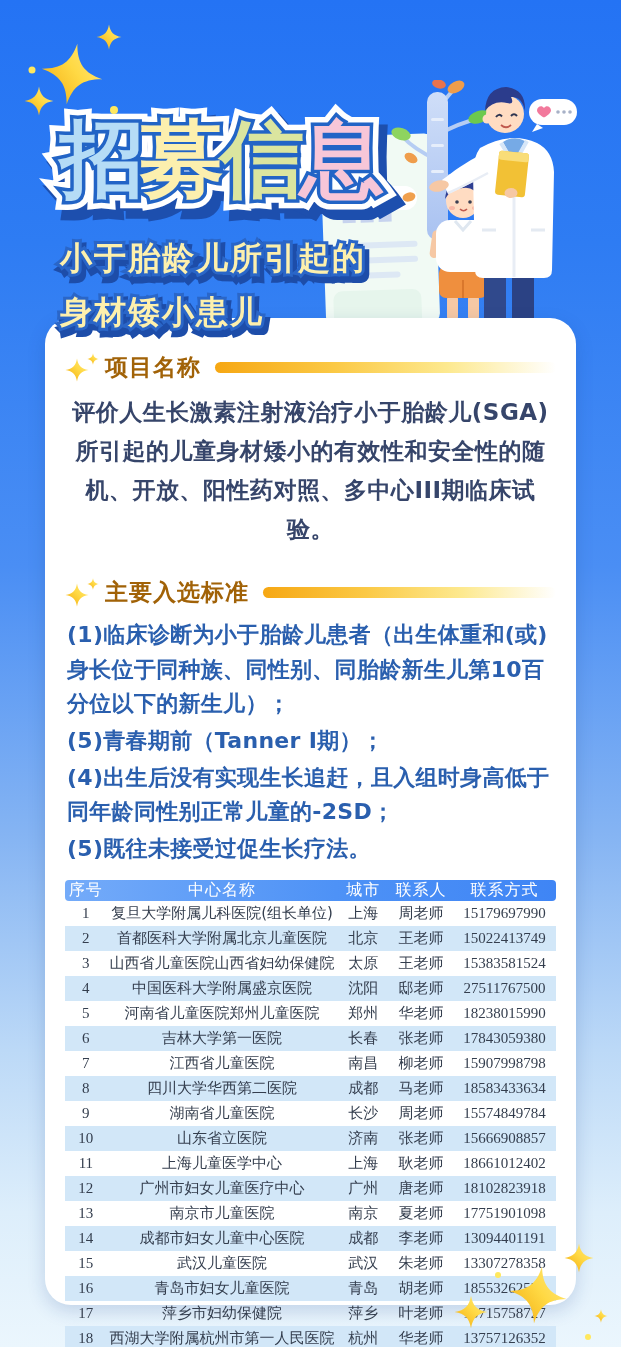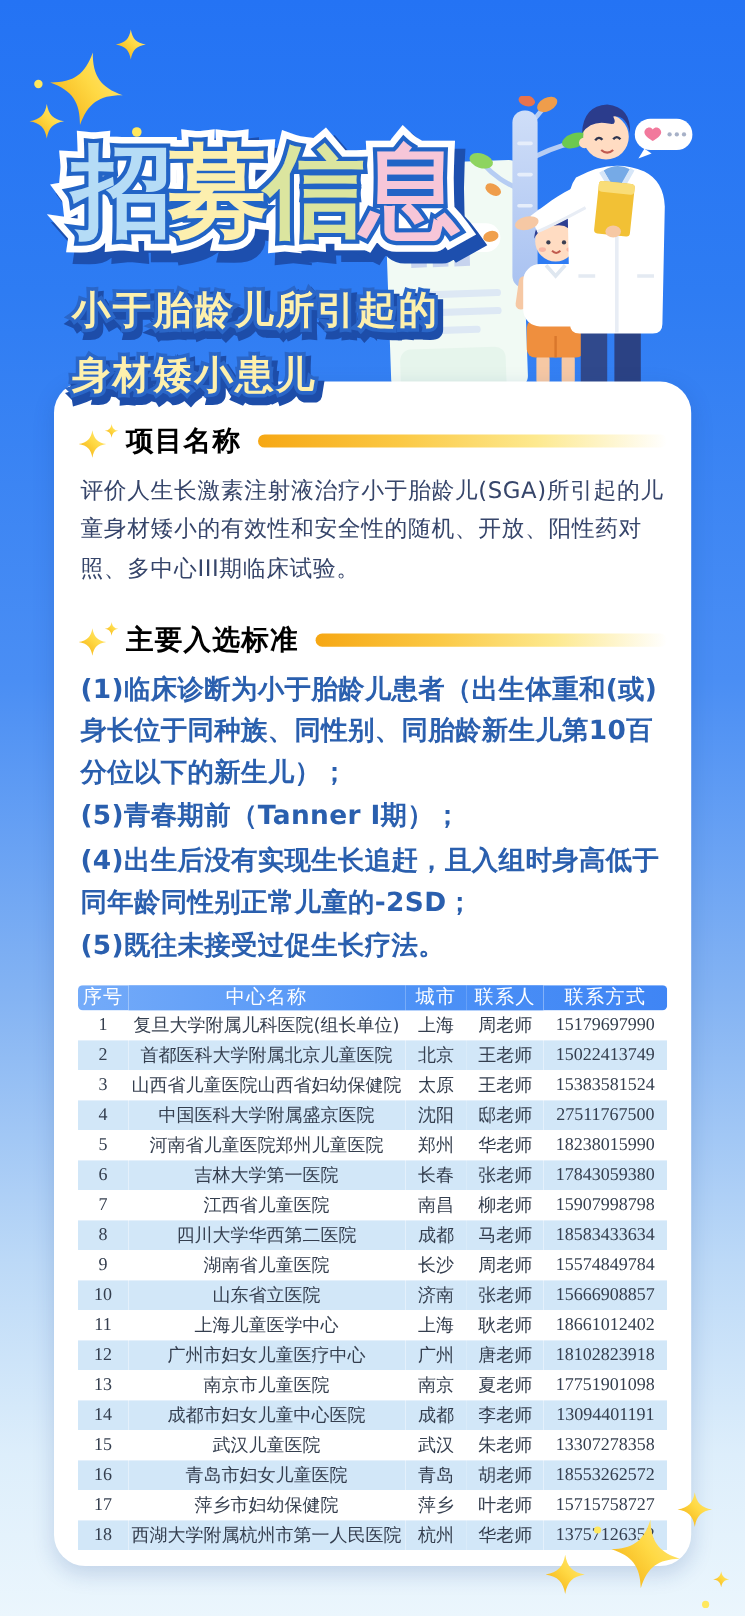--- a/index.html
+++ b/index.html
@@ -23,24 +23,24 @@
   .sub-stroke{-webkit-text-stroke:6px #2a66c8;color:#2a66c8;}
   .sub-fill{color:#fdf0ad;}
   
   .illo-wrap{position:absolute;left:315px;top:80px;width:306px;height:242px;z-index:1;}
   
   .card{position:absolute;left:45px;top:318px;width:531px;height:987px;background:#ffffff;
     border-radius:26px;z-index:2;box-sizing:border-box;padding:34px 20px 0 20px;
     box-shadow:0 6px 18px rgba(20,60,140,.18);}
   .sec-head{display:flex;align-items:center;margin-bottom:10px;}
   .sec-star{width:34px;height:30px;flex:0 0 auto;margin-right:6px;}
-  .sec-title{font-size:23px;font-weight:800;color:#000000;margin:0;letter-spacing:1px;}
+  .sec-title{font-size:23px;font-weight:800;color:#a16207;margin:0;letter-spacing:1px;}
   .sec-bar{flex:1;height:11px;border-radius:8px;margin-left:14px;
     background:linear-gradient(90deg,#f6a713 0%,#fbc945 35%,#fde98f 68%,rgba(253,244,208,0) 100%);}
-  .description{font-size:19px;color:#36456a;line-height:1.7;letter-spacing:.5px;margin:6px 2px 28px 2px;font-weight:400;}
+  .description{font-size:23px;color:#36456a;line-height:1.7;letter-spacing:.5px;margin:6px 2px 28px 2px;font-weight:700;text-align:center;}
   .criteria{margin:4px 2px 14px 2px;}
   .criteria p{font-size:22px;font-weight:700;color:#2a5fae;line-height:1.57;margin:0 0 2px 0;letter-spacing:.3px;}
   
   table.centers{width:100%;border-collapse:collapse;table-layout:fixed;margin-top:12px;}
   table.centers thead tr{background:linear-gradient(90deg,#74abf9 0%,#4e92f6 55%,#3f85f5 100%);}
   table.centers th{color:#fff;font-size:16px;font-weight:400;height:19px;padding:0;letter-spacing:1px;}
   table.centers th:first-child{border-radius:4px 0 0 4px;}
   table.centers th:last-child{border-radius:0 4px 4px 0;}
   table.centers td{height:25px;padding:0 1px;text-align:center;font-size:15px;color:#343e4e;
     white-space:nowrap;overflow:hidden;}

